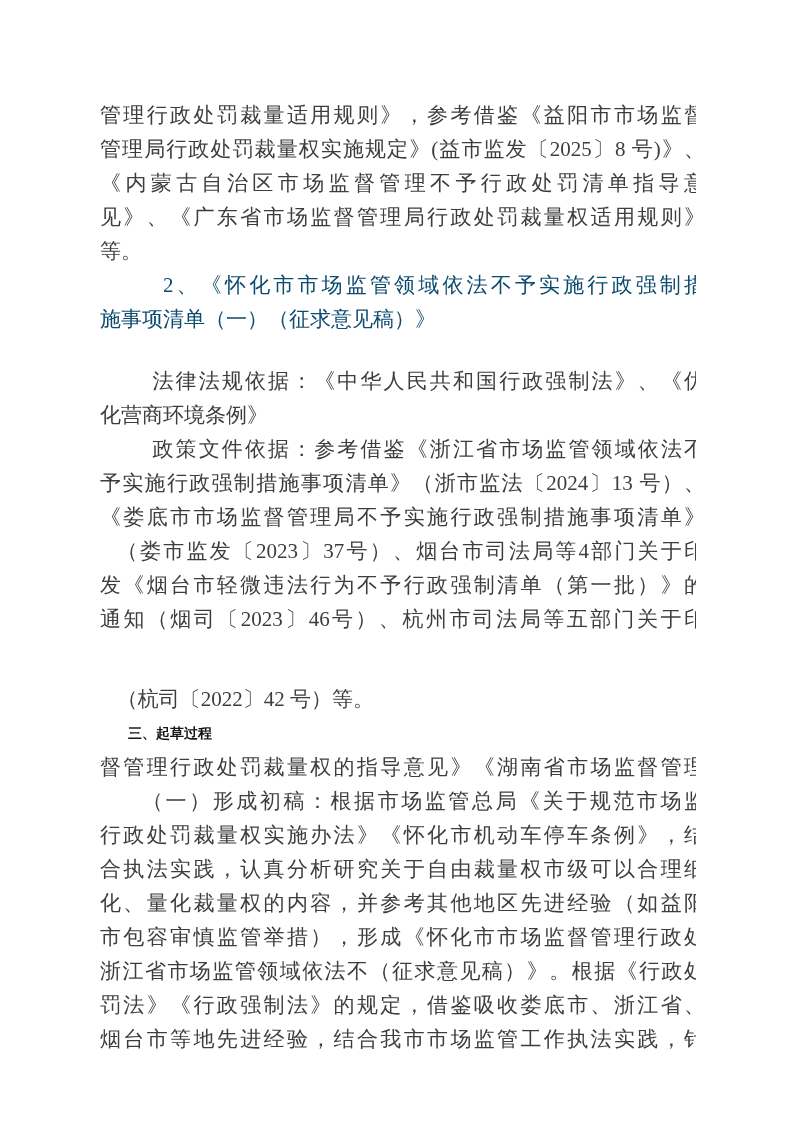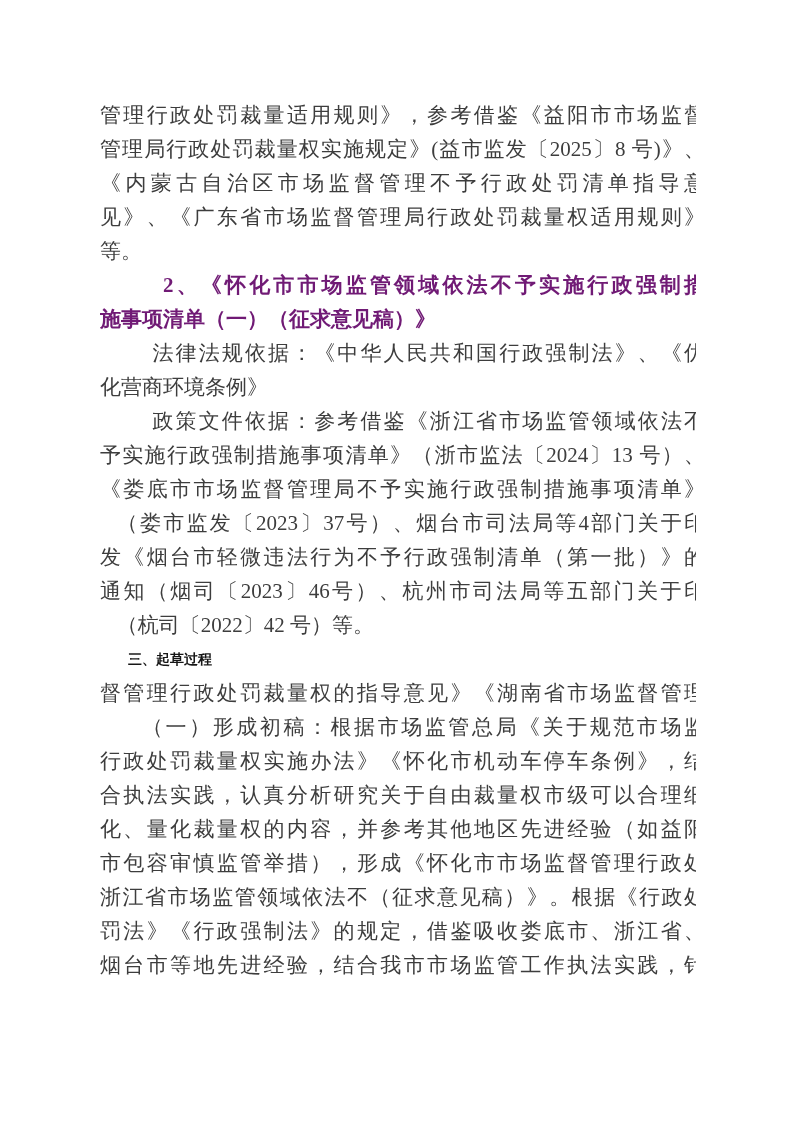--- a/index.html
+++ b/index.html
@@ -25,22 +25,22 @@
     text-align: left;
     overflow: hidden;
   }
   .line.justify {
     text-align: justify;
     text-align-last: justify;
     -moz-text-align-last: justify;
     text-justify: inter-character;
   }
   .line.bold-fangsong {
-    font-weight: 700;
-    color: #701a75;
+    font-weight: 400;
+    color: #0c4a6e;
   }
   .line.bold-hei {
     font-family: "Liberation Sans", "DejaVu Sans", sans-serif;
     font-weight: 700;
     font-size: 14px;
     color: #161616;
   }
 </style>
 </head>
 <body>
@@ -52,31 +52,31 @@
         <div class="line body justify">管理局行政处罚裁量权实施规定》(益市监发〔2025〕8 号)》、</div>
         <div class="line body justify">《内蒙古自治区市场监督管理不予行政处罚清单指导意</div>
         <div class="line body justify">见》、《广东省市场监督管理局行政处罚裁量权适用规则》</div>
         <div class="line body">等。</div>
       </div>
       <div>
         <div class="line bold-fangsong justify" style="text-indent: 3em;">2、《怀化市市场监管领域依法不予实施行政强制措</div>
         <div class="line bold-fangsong">施事项清单（一）（征求意见稿）》</div>
       </div>
       <div>
-        <div class="line body justify" style="text-indent: 2.5em;">法律法规依据：《中华人民共和国行政强制法》、《优</div>
+        <div class="line body justify" style="text-indent: 2.5em; margin-top: 28px;">法律法规依据：《中华人民共和国行政强制法》、《优</div>
         <div class="line body">化营商环境条例》</div>
       </div>
       <div>
         <div class="line body justify" style="text-indent: 2.5em;">政策文件依据：参考借鉴《浙江省市场监管领域依法不</div>
         <div class="line body justify">予实施行政强制措施事项清单》（浙市监法〔2024〕13 号）、</div>
         <div class="line body justify">《娄底市市场监督管理局不予实施行政强制措施事项清单》</div>
         <div class="line body justify" style="text-indent: 0.8em;">（娄市监发〔2023〕37号）、烟台市司法局等4部门关于印</div>
         <div class="line body justify">发《烟台市轻微违法行为不予行政强制清单（第一批）》的</div>
         <div class="line body justify">通知（烟司〔2023〕46号）、杭州市司法局等五部门关于印</div>
-        <div class="line body" style="text-indent: 0.8em;">（杭司〔2022〕42 号）等。</div>
+        <div class="line body" style="text-indent: 0.8em; margin-top: 46px;">（杭司〔2022〕42 号）等。</div>
       </div>
       <div>
         <div class="line bold-hei" style="text-indent: 2em;">三、起草过程</div>
       </div>
       <div>
         <div class="line body justify">督管理行政处罚裁量权的指导意见》《湖南省市场监督管理</div>
         <div class="line body justify" style="text-indent: 2em;">（一）形成初稿：根据市场监管总局《关于规范市场监</div>
         <div class="line body justify">行政处罚裁量权实施办法》《怀化市机动车停车条例》，结</div>
         <div class="line body justify">合执法实践，认真分析研究关于自由裁量权市级可以合理细</div>
         <div class="line body justify">化、量化裁量权的内容，并参考其他地区先进经验（如益阳</div>

